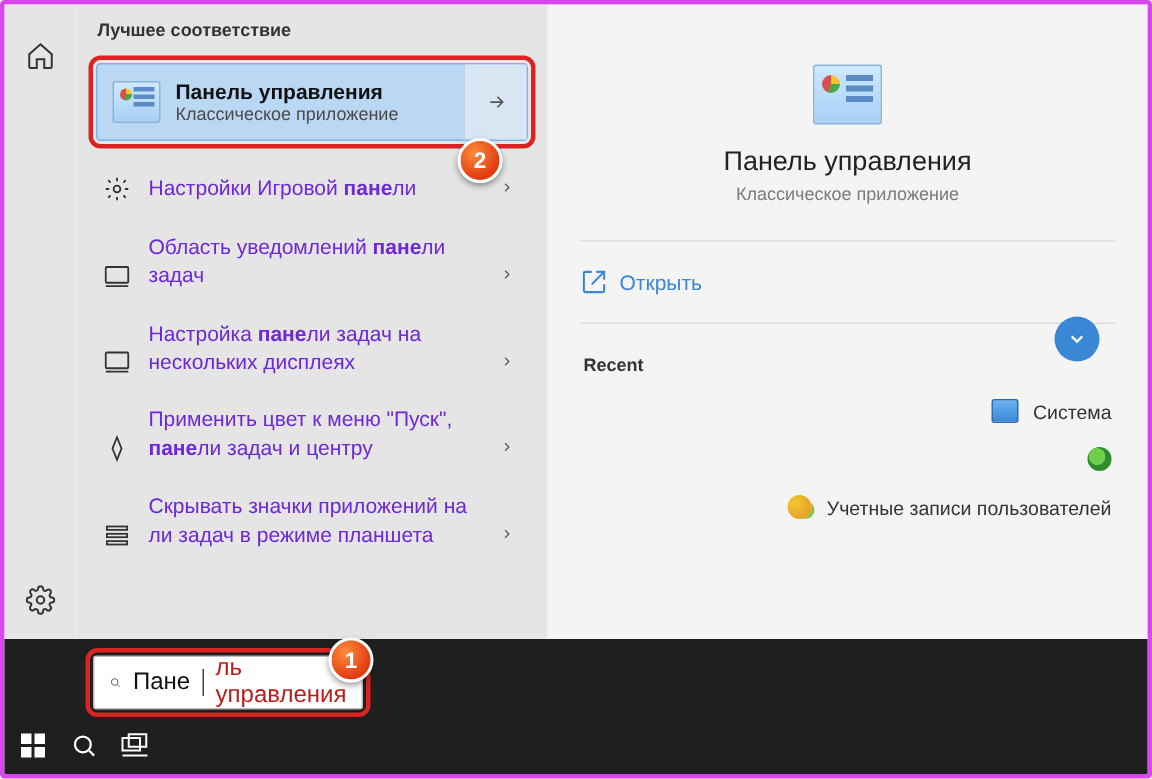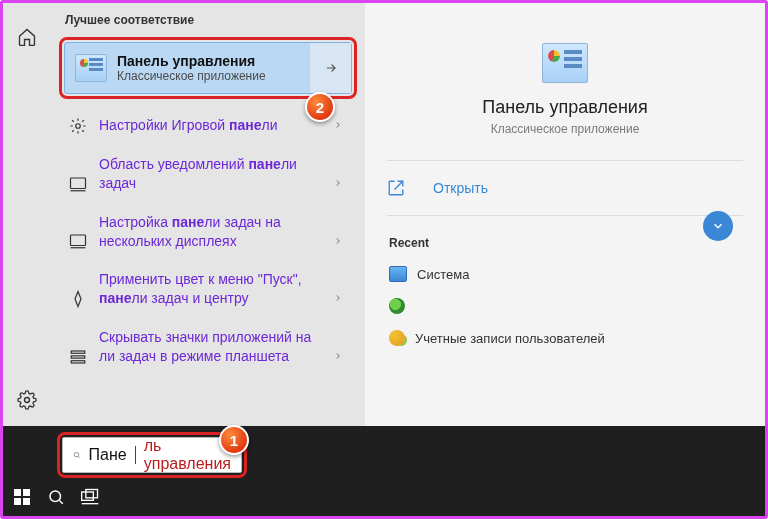--- a/index.html
+++ b/index.html
@@ -36,29 +36,29 @@
 
 
 .detail { flex: 1; background: #f4f4f4; display: flex; flex-direction: column; padding: 0 22px; overflow: hidden; }
 .detail-hero { display:flex; flex-direction:column; align-items:center; padding: 40px 0 24px; border-bottom: 1px solid #dcdcdc; }
 .hero-icon { width: 46px; height: 40px; background: linear-gradient(#cfe8ff,#a8d0f5); border: 1px solid #8fb4d6; border-radius: 2px; position: relative; margin-bottom: 14px; }
 .hero-icon::before { content:""; position:absolute; left:5px; top:6px; width:12px; height:12px; background: conic-gradient(#f4c430 0 90deg,#4aa84a 90deg 200deg,#d94f4f 200deg 360deg); border-radius:50%; }
 .hero-icon::after { content:""; position:absolute; right:5px; top:6px; width:18px; height:4px; background:#5a8bc4; box-shadow: 0 7px 0 #5a8bc4, 0 14px 0 #5a8bc4; }
 .hero-title { font-size: 18px; color: #222; }
 .hero-sub { font-size: 12px; color: #7a7a7a; margin-top: 4px; }
 
-.open-row { display:flex; align-items:center; padding: 18px 0; border-bottom: 1px solid #dcdcdc; gap: 28px; position: relative; }
+.open-row { display:flex; align-items:center; padding: 18px 0; border-bottom: 1px solid #dcdcdc; gap: 8px; position: relative; }
 .open-icon { color: #3a87d6; width: 18px; height: 18px; }
 .open-label { color: #3a87d6; font-size: 14px; }
 .expand-btn { position: absolute; right: 10px; top: 50px; width: 30px; height: 30px; background: #3a87d6; border-radius: 50%; display:flex; align-items:center; justify-content:center; }
 .expand-btn svg { color: #fff; }
 
 .recent-section { padding-top: 12px; }
 .recent-h { font-size: 12px; font-weight: 600; color: #333; padding: 8px 2px; }
-.recent-item { display:flex; align-items:center; gap: 10px; padding: 8px 2px; font-size: 13px; color: #333; }
+.recent-item { display:flex; align-items:center; gap: 10px; padding: 8px 2px; font-size: 13px; color: #333; justify-content: flex-end; }
 .ri-icon { width: 18px; height: 16px; border-radius: 2px; flex-shrink: 0; }
 .ri-sys { background: linear-gradient(#69b4f2,#3a87d6); border:1px solid #2d6cb3; }
 .ri-reg { background: radial-gradient(circle at 40% 40%, #6fcf4a 40%, #2e8b2e 42%); border-radius: 50%; width:16px; height:16px; }
 .ri-usr { background: radial-gradient(circle at 30% 30%, #f4c430, #e09820); border-radius: 50%; width:16px; height:16px; box-shadow: 4px 2px 0 -2px #8ac24a; }
 
 
 .bottom { background: #1f1f1f; height: 90px; display:flex; flex-direction:column; }
 .search-wrap { padding: 6px 8px 0 54px; position: relative; }
 .search-ring { border: 3px solid #dc2323; border-radius: 8px; padding: 2px; display:inline-block; }
 .search-box { width: 180px; height: 36px; background: #fff; border: 1px solid #bbb; border-radius: 2px; display:flex; align-items:center; gap: 8px; padding: 0 10px; }

